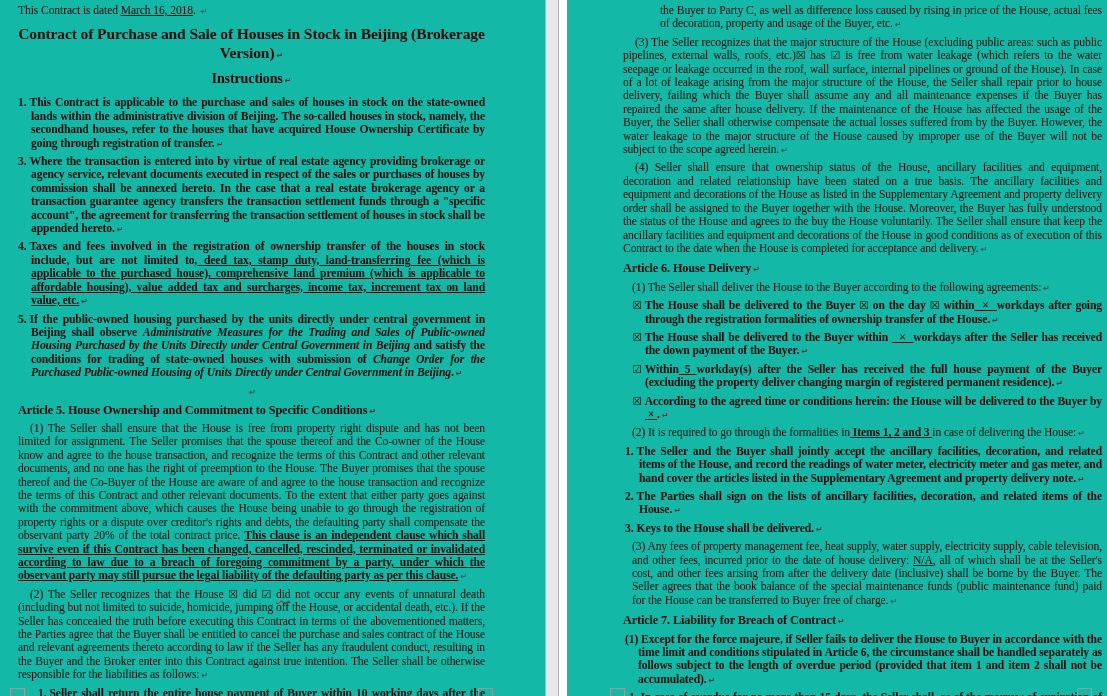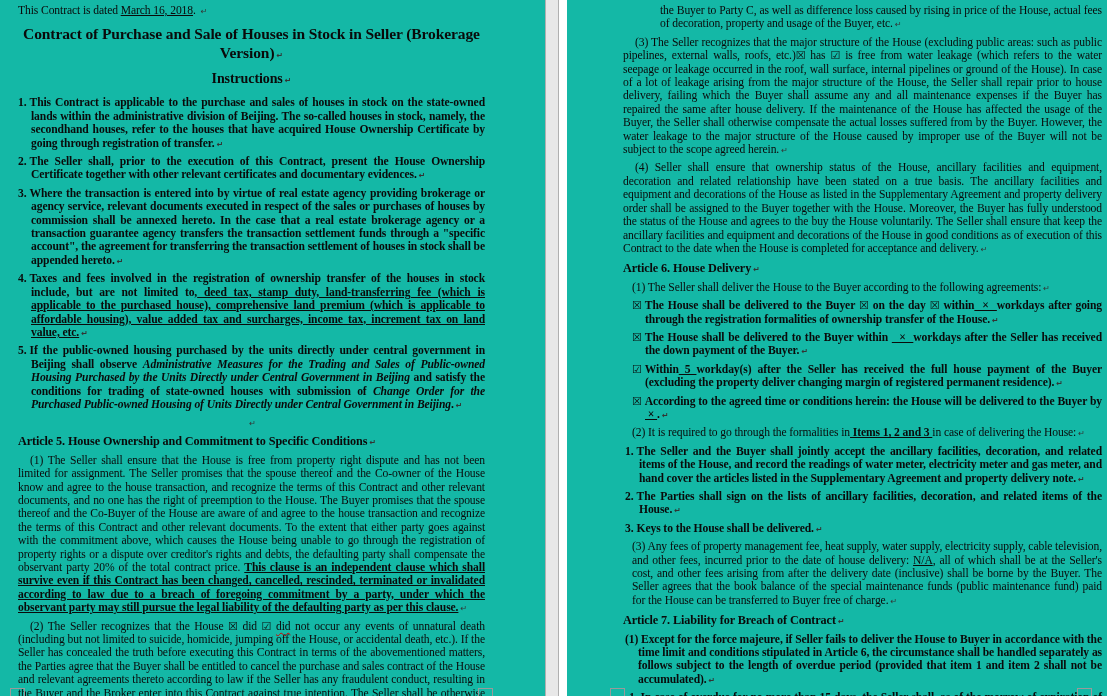--- a/index.html
+++ b/index.html
@@ -39,25 +39,24 @@
   .chk { font-family: "DejaVu Sans", sans-serif; font-size: 11px; }
   .pmark { font-family: "DejaVu Sans", sans-serif; font-size: 8px; color: #333; margin-left: 2px; letter-spacing: 0; }
   .cmark { position: absolute; top: 688px; width: 15px; height: 9px;
     border: 1px solid #9a9a9a; border-bottom: none; }
 </style>
 </head>
 <body>
 
 <div class="page" id="pageL">
   <p class="pm"><span><span>This Contract is dated </span><span class="u">March 16, 2018</span><span>. </span></span><span class="pmark">↵</span></p>
-  <p class="title center pm"><span>Contract of Purchase and Sale of Houses in Stock in Seller (Brokerage Version)</span><span class="pmark">↵</span></p>
+  <p class="title center pm"><span>Contract of Purchase and Sale of Houses in Stock in Beijing (Brokerage Version)</span><span class="pmark">↵</span></p>
   <p class="subtitle center pm"><span>Instructions</span><span class="pmark">↵</span></p>
 
   <div class="li pm"><span class="marker">1.</span><span><span>This Contract is applicable to the purchase and sales of houses in stock on the state-owned lands within the administrative division of Beijing. The so-called houses in stock, namely, the secondhand houses, refer to the houses that have acquired House Ownership Certificate by going through registration of transfer.</span></span><span class="pmark">↵</span></div>
-  <div class="li pm"><span class="marker">2.</span><span><span>The Seller shall, prior to the execution of this Contract, present the House Ownership Certificate together with other relevant certificates and documentary evidences.</span></span><span class="pmark">↵</span></div>
   <div class="li pm"><span class="marker">3.</span><span><span>Where the transaction is entered into by virtue of real estate agency providing brokerage or agency service, relevant documents executed in respect of the sales or purchases of houses by commission shall be annexed hereto. In the case that a real estate brokerage agency or a transaction guarantee agency transfers the transaction settlement funds through a "specific account", the agreement for transferring the transaction settlement of houses in stock shall be appended hereto.</span></span><span class="pmark">↵</span></div>
   <div class="li pm"><span class="marker">4.</span><span><span>Taxes and fees involved in the registration of ownership transfer of the houses in stock include, but are not limited to,</span><span class="u"> deed tax, stamp duty, land-transferring fee (which is applicable to the purchased house), comprehensive land premium (which is applicable to affordable housing), value added tax and surcharges, income tax, increment tax on land value, etc.</span></span><span class="pmark">↵</span></div>
   <div class="li pm"><span class="marker">5.</span><span><span>If the public-owned housing purchased by the units directly under central government in Beijing shall observe </span><span class="i">Administrative Measures for the Trading and Sales of Public-owned Housing Purchased by the Units Directly under Central Government in Beijing</span><span> and satisfy the conditions for trading of state-owned houses with submission of </span><span class="i">Change Order for the Purchased Public-owned Housing of Units Directly under Central Government in Beijing</span><span>.</span></span><span class="pmark">↵</span></div>
 
   <p class="center pm emptyline"><span class="pmark">↵</span></p>
 
   <p class="h pm"><span>Article 5. House Ownership and Commitment to Specific Conditions</span><span class="pmark">↵</span></p>
   <p class="ind pm"><span><span>(1) The Seller shall ensure that the House is free from property right dispute and has not been limited for assignment. The Seller promises that the spouse thereof and the Co-owner of the House know and agree to the house transaction, and recognize the terms of this Contract and other relevant documents, and no one has the right of preemption to the House. The Buyer promises that the spouse thereof and the Co-Buyer of the House are aware of and agree to the house transaction and recognize the terms of this Contract and other relevant documents. To the extent that either party goes against with the commitment above, which causes the House being unable to go through the registration of property rights or a dispute over creditor's rights and debts, the defaulting party shall compensate the observant party 20% of the total contract price. </span><span class="b u">This clause is an independent clause which shall survive even if this Contract has been changed, cancelled, rescinded, terminated or invalidated according to law due to a breach of foregoing commitment by a party, under which the observant party may still pursue the legal liability of the defaulting party as per this clause.</span></span><span class="pmark">↵</span></p>
   <p class="ind pm"><span><span>(2) The Seller recognizes that the House </span><span class="chk">☒</span><span> did </span><span class="chk">☑</span><span> </span><span class="wavy">did</span><span> not occur any events of unnatural death (including but not limited to suicide, homicide, jumping off the House, or accidental death, etc.). If the Seller has concealed the truth before executing this Contract in terms of the abovementioned matters, the Parties agree that the Buyer shall be entitled to cancel the purchase and sales contract of the House and relevant agreements thereto according to law if the Seller has any fraudulent conduct, resulting in the Buyer and the Broker enter into this Contract against true intention. The Seller shall be otherwise responsible for the liabilities as follows:</span></span><span class="pmark">↵</span></p>
 

